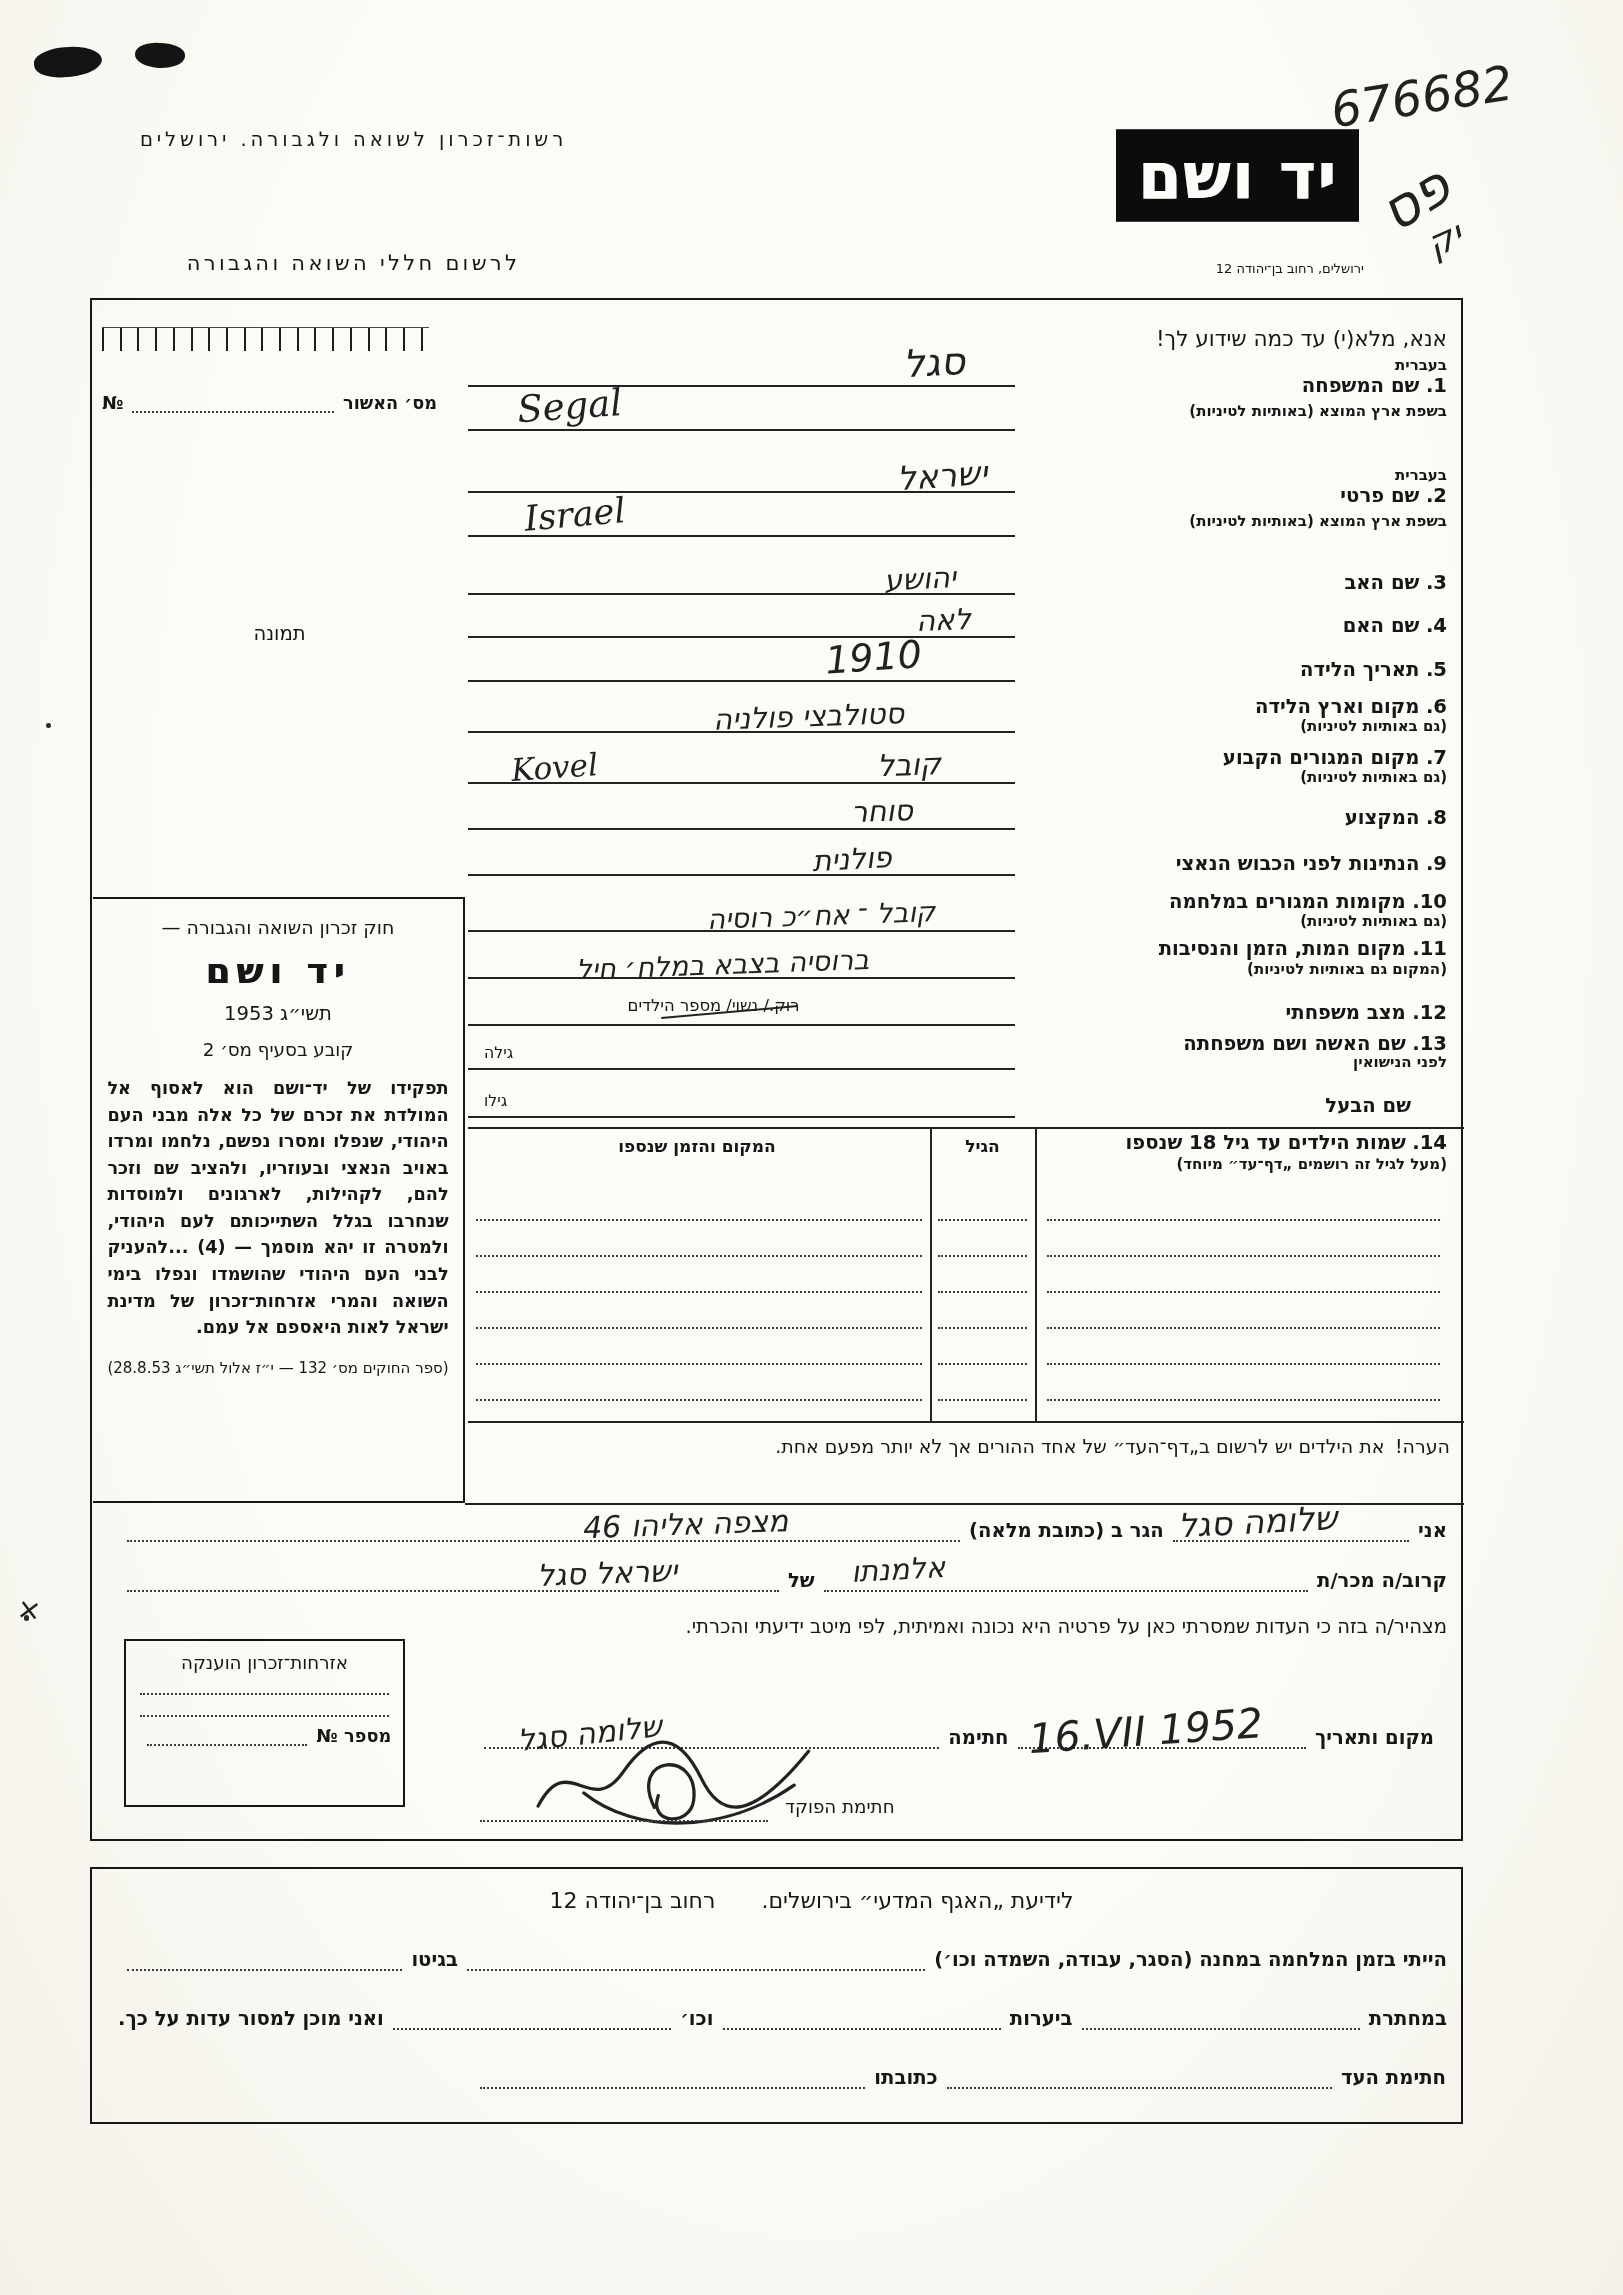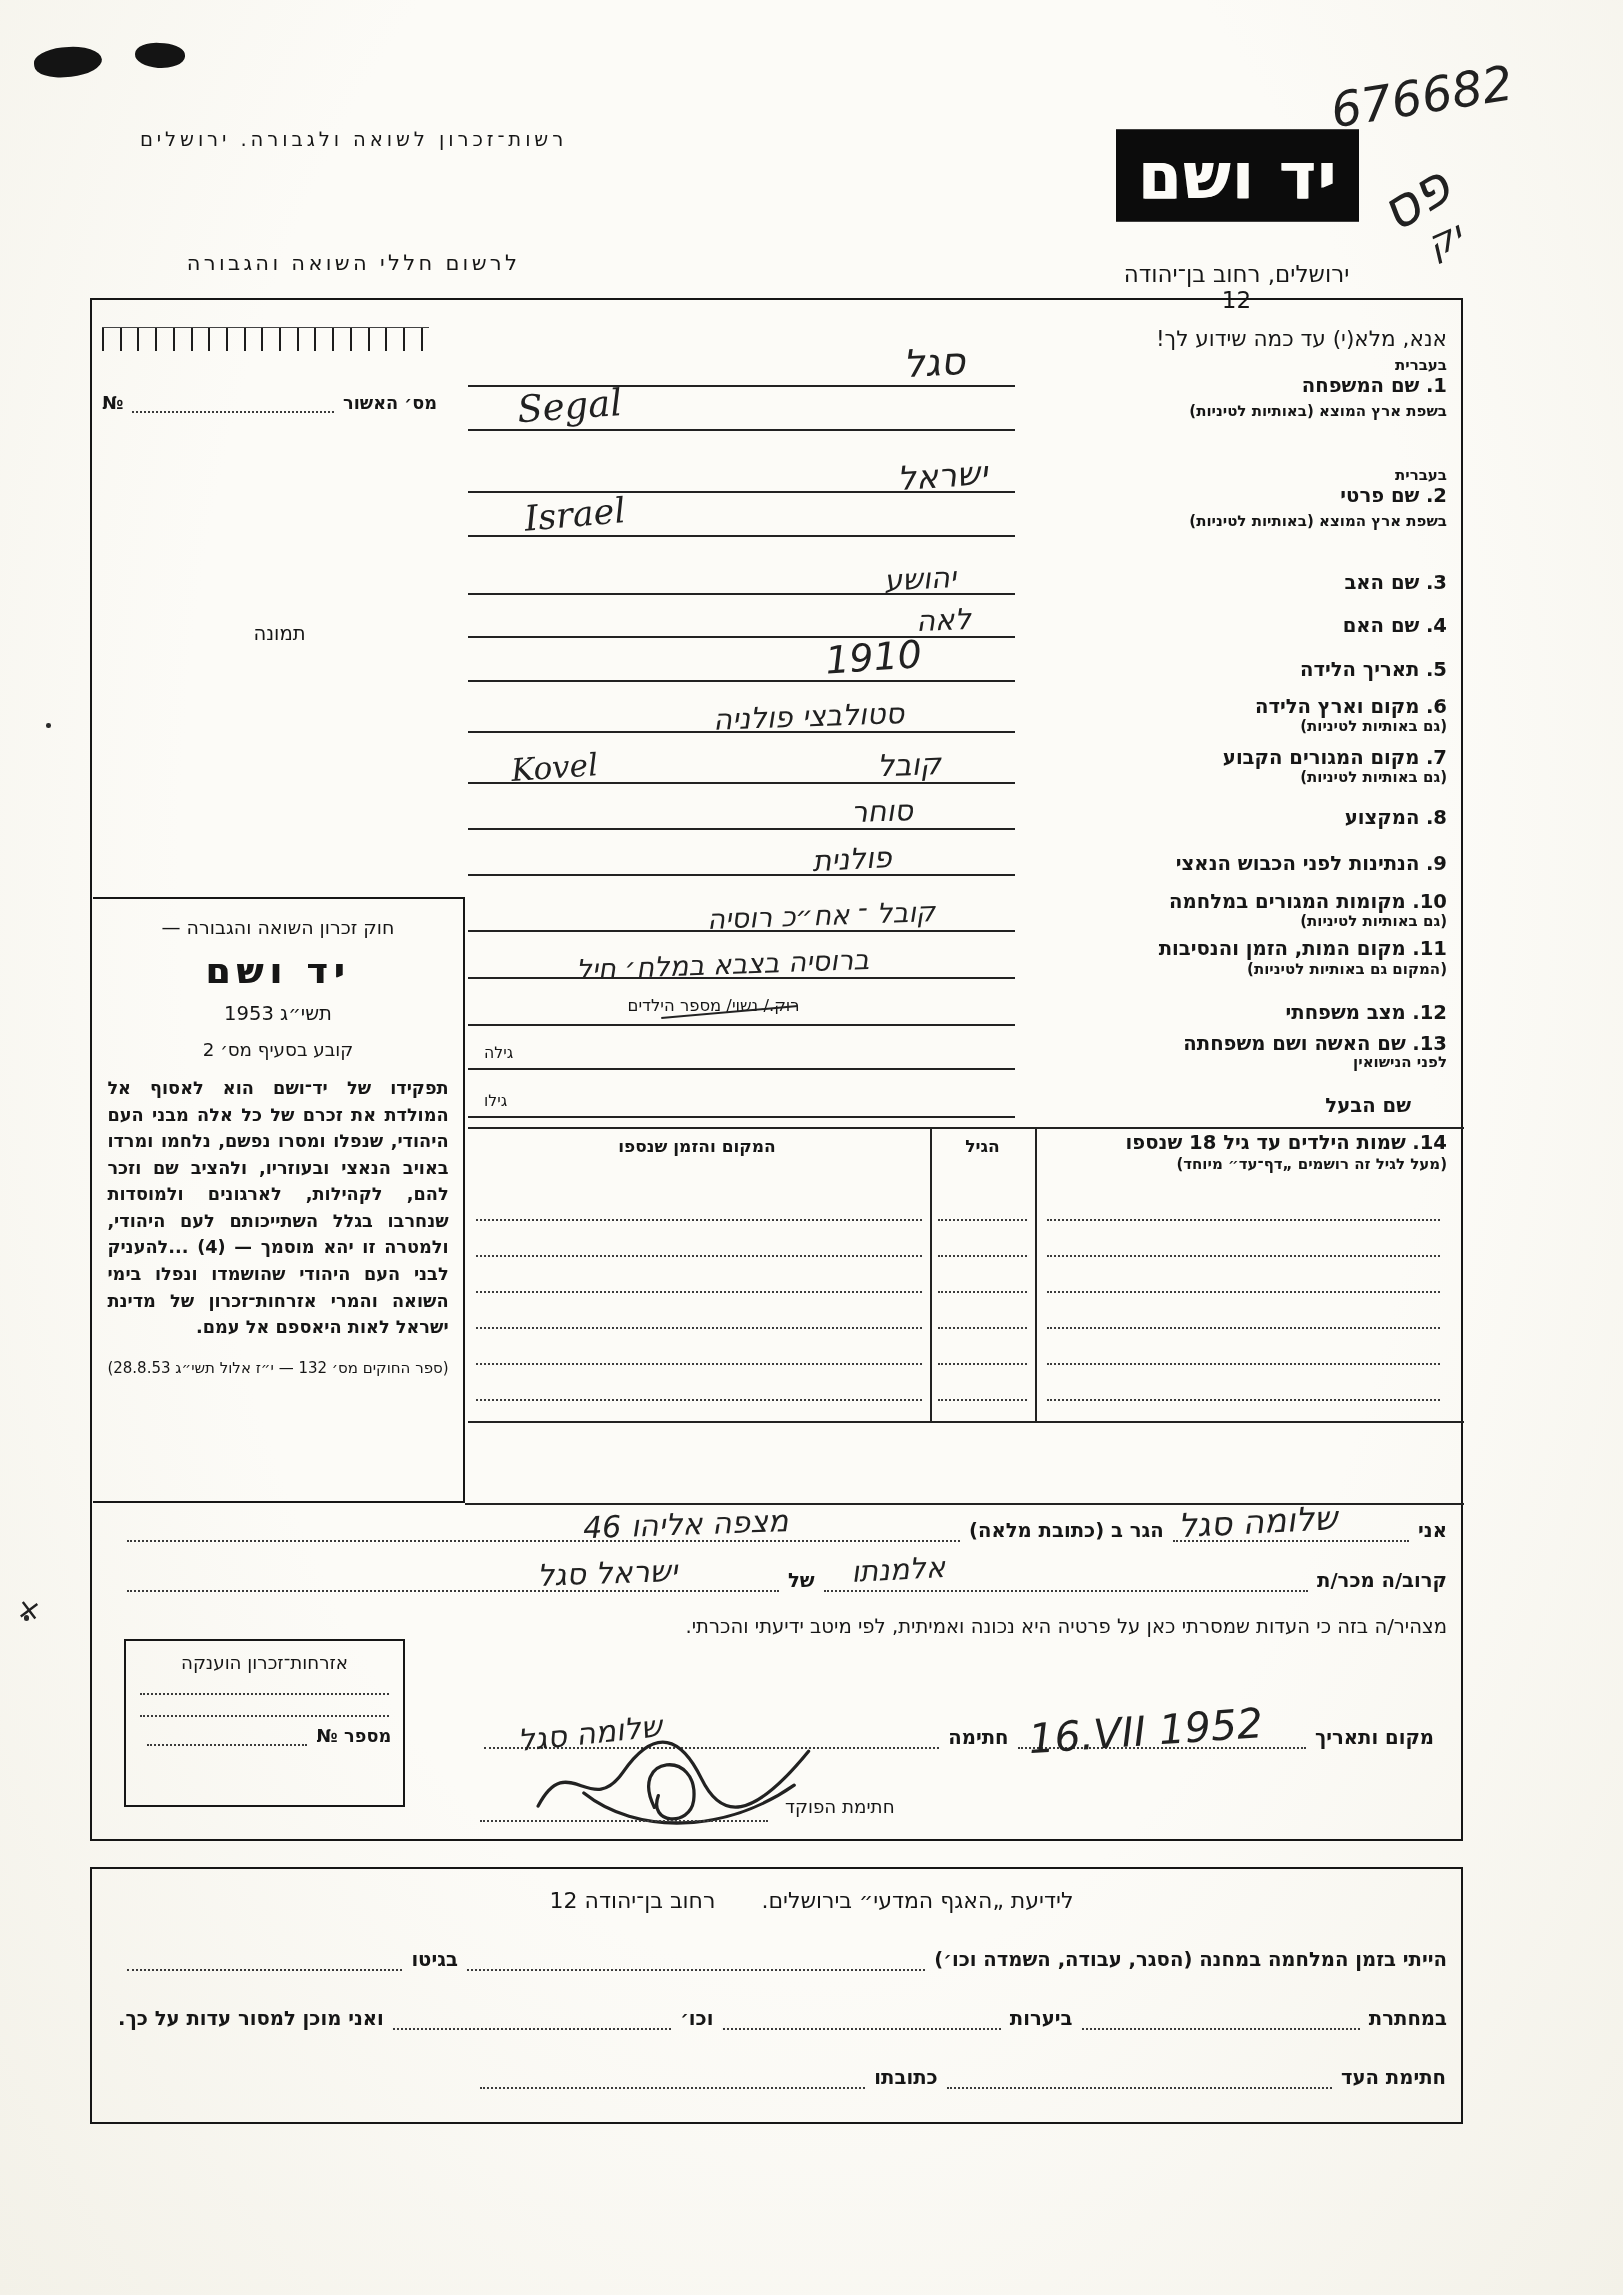--- a/index.html
+++ b/index.html
@@ -60,21 +60,21 @@
   <div class="hw" style="left:1329px;top:54px;font-size:48px;transform:rotate(-9deg);">676682</div>
   <div class="hw" style="left:1375px;top:148px;font-size:55px;transform:rotate(-32deg);">פס</div>
   <div class="hw" style="left:1426px;top:211px;font-size:37px;transform:rotate(-24deg);">יק</div>
   <div class="hw" style="left:17px;top:1594px;font-size:29px;transform:rotate(8deg);">×</div>
 
   <div class="abs center b" style="left:85px;top:128px;width:537px;font-size:19.6px;letter-spacing:3.9px;">רשות־זכרון לשואה ולגבורה. ירושלים</div>
   <div class="abs center b" style="left:85px;top:251px;width:537px;font-size:21px;letter-spacing:3.3px;">לרשום חללי השואה והגבורה</div>
   <div class="logo-box">
       <span>יד ושם</span>
     </div>
-  <div class="abs center b" style="left:1109px;top:261px;width:255px;font-size:23px;">ירושלים, רחוב בן־יהודה 12</div>
+  <div class="abs center b" style="left:1109px;top:261px;width:255px;font-size:13px;text-align:right;">ירושלים, רחוב בן־יהודה 12</div>
 
   <div class="boxed" style="left:90px;top:298px;width:1373px;height:1543px;border-width:2.6px;"></div>
 
   <div class="abs" style="left:102px;top:327px;width:327px;height:23.6px;background:repeating-linear-gradient(90deg,#1d1d1d 0 2px,transparent 2px 17.7px);border-top:1.3px solid #444;"></div>
   <div class="frow" style="left:102px;top:384px;width:335px;height:29px;">
     <span class="flbl" style="font-size:17.7px;">מס׳ האשור</span>
     <span class="fill"></span>
     <span class="flbl" style="font-size:17.7px;">№</span>
   </div>
   <div class="abs center b" style="left:211px;top:622px;width:137px;font-size:19.6px;">תמונה</div>
@@ -157,20 +157,23 @@
   <div class="tdot" style="left:938px;top:1327px;width:89px;"></div>
   <div class="tdot" style="left:476px;top:1327px;width:446px;"></div>
   <div class="tdot" style="left:1047px;top:1363px;width:393px;"></div>
   <div class="tdot" style="left:938px;top:1363px;width:89px;"></div>
   <div class="tdot" style="left:476px;top:1363px;width:446px;"></div>
   <div class="tdot" style="left:1047px;top:1399px;width:393px;"></div>
   <div class="tdot" style="left:938px;top:1399px;width:89px;"></div>
   <div class="tdot" style="left:476px;top:1399px;width:446px;"></div>
 
   <div class="hline" style="left:468px;top:1421px;width:996px;"></div>
+  <div class="abs" style="left:475px;top:1435px;width:975px;font-size:19px;">
+    <span class="b" style="margin-left:10.5px;">הערה!</span><span>את הילדים יש לרשום ב„דף־העד״ של אחד ההורים אך לא יותר מפעם אחת.</span>
+  </div>
   <div class="hline" style="left:465px;top:1503px;width:999px;"></div>
 
   <div class="hw" style="left:903px;top:339px;font-size:38px;transform:rotate(-3deg);">סגל</div>
   <div class="hw lat" dir="ltr" style="left:517px;top:381px;font-size:37px;transform:rotate(-4deg);">Segal</div>
   <div class="hw" style="left:897px;top:453px;font-size:33px;transform:rotate(-4deg);">ישראל</div>
   <div class="hw lat" dir="ltr" style="left:524px;top:490px;font-size:35px;transform:rotate(-5deg);">Israel</div>
   <div class="hw" style="left:884px;top:560px;font-size:29px;transform:rotate(-3deg);">יהושע</div>
   <div class="hw" style="left:916px;top:602px;font-size:29px;transform:rotate(-2deg);">לאה</div>
   <div class="hw" dir="ltr" style="left:825px;top:632px;font-size:38px;transform:rotate(-4deg);">1910</div>
   <div class="hw" style="left:713px;top:696px;font-size:29px;transform:rotate(-2deg);">סטולבצי פולניה</div>

